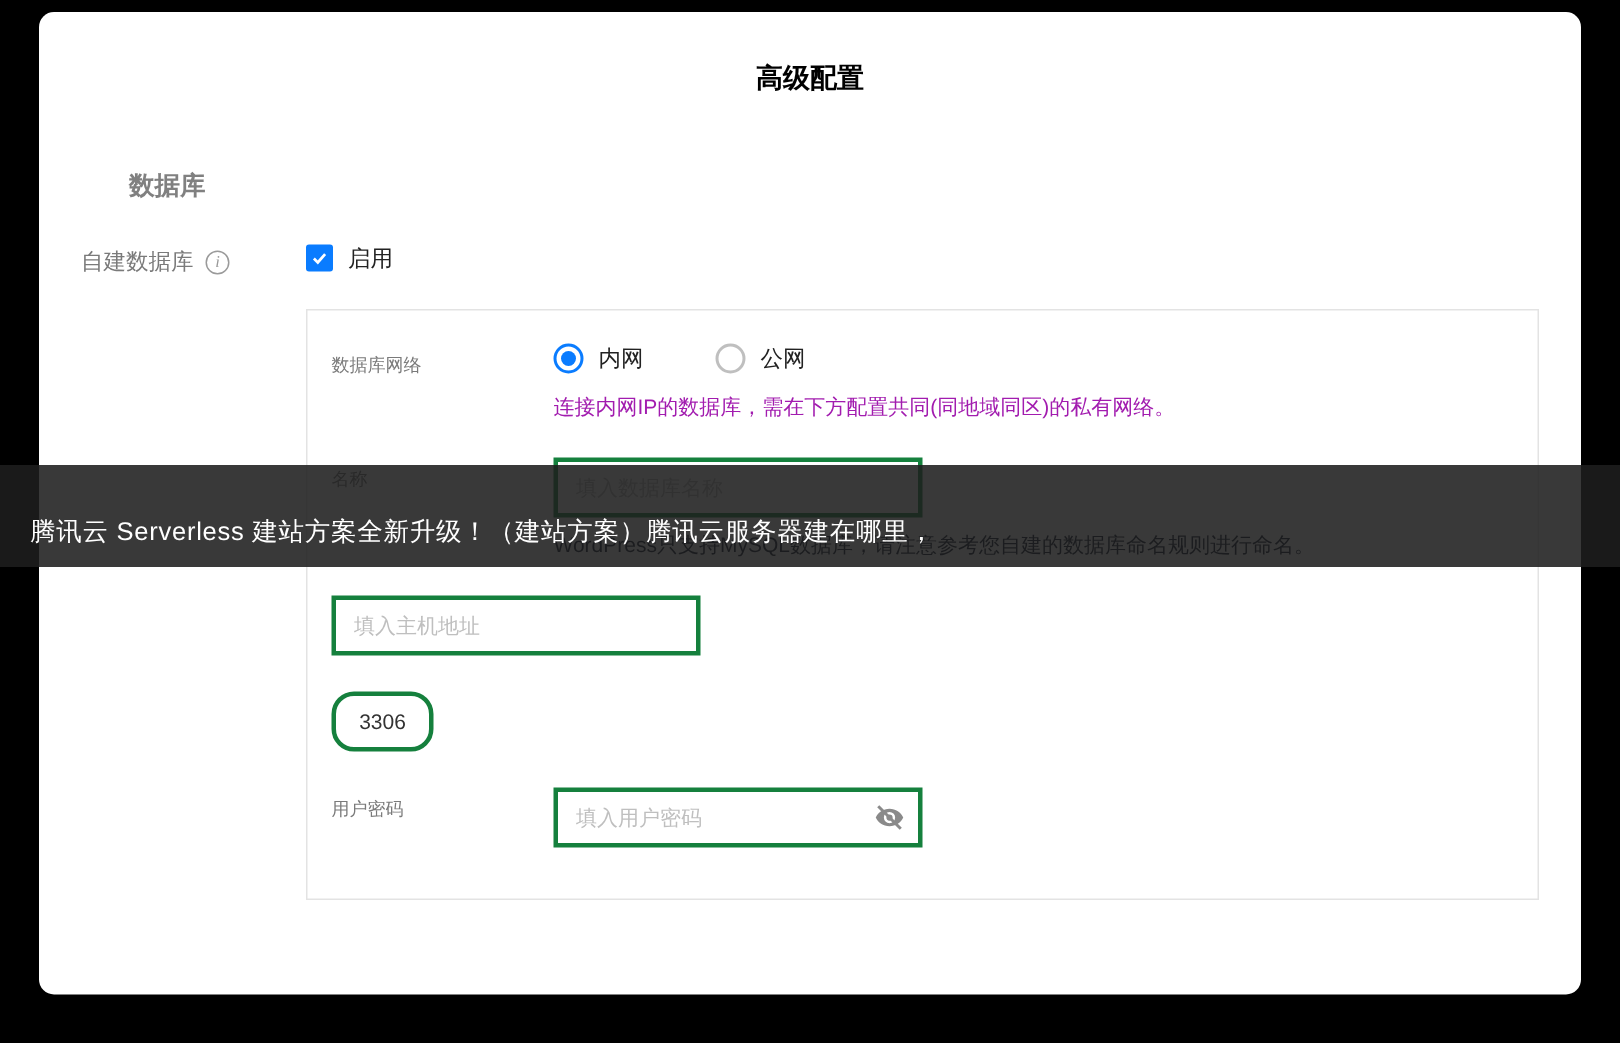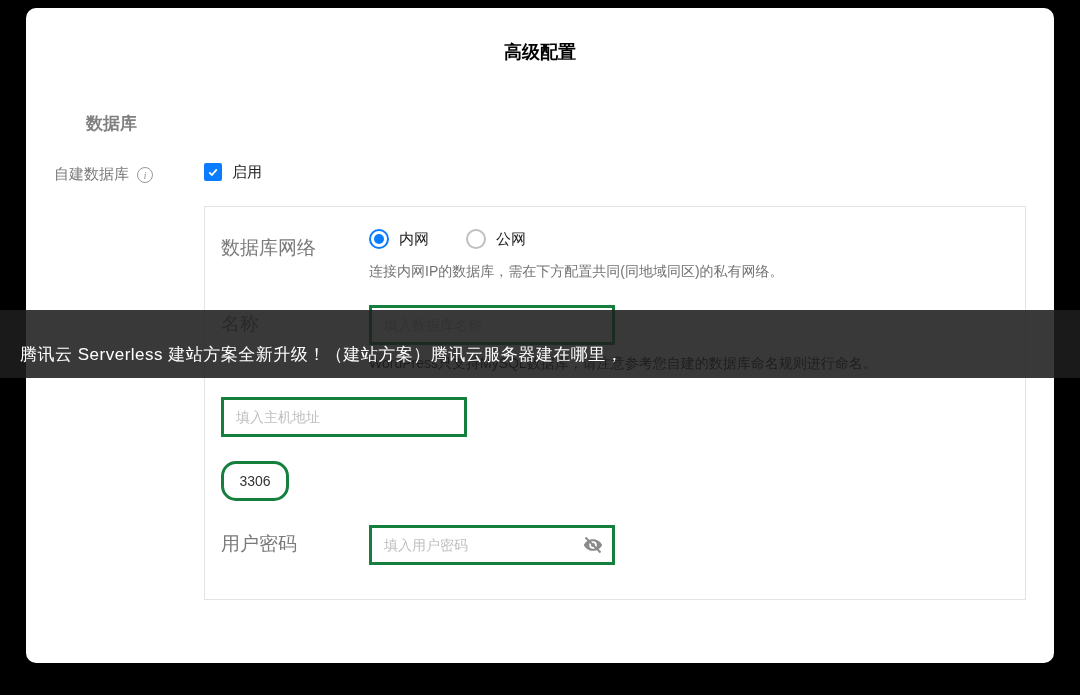--- a/index.html
+++ b/index.html
@@ -92,37 +92,37 @@
     }
     .cfg-row {
       display: flex;
       align-items: flex-start;
       margin-bottom: 24px;
     }
     .cfg-label {
       width: 148px;
       flex: 0 0 148px;
       color: #7a7a7a;
-      font-size: 19px;
+      font-size: 12px;
       padding-top: 6px;
     }
     .cfg-content { flex: 1; }
-    .radio-group { display: flex; gap: 37px; align-items: flex-end; }
+    .radio-group { display: flex; gap: 48px; align-items: flex-end; }
     .radio-item { display: inline-flex; align-items: center; gap: 10px; cursor: pointer; }
     .radio-outer {
       width: 20px; height: 20px; border-radius: 50%;
       border: 2px solid #bfbfbf;
       display: inline-flex; align-items: center; justify-content: center;
     }
     .radio-outer.sel { border-color: #0a7cff; border-width: 2px; }
     .radio-inner { width: 10px; height: 10px; border-radius: 50%; background: #0a7cff; }
     .radio-label { font-size: 15px; color: #222; }
     .hint {
       margin-top: 14px;
-      color: #737373;
+      color: #a21caf;
       font-size: 14px;
     }
     .hint2 {
       margin-top: 10px;
       color: #0f172a;
       font-size: 14px;
       white-space: nowrap;
     }
     .txt-input {
       width: 246px;

